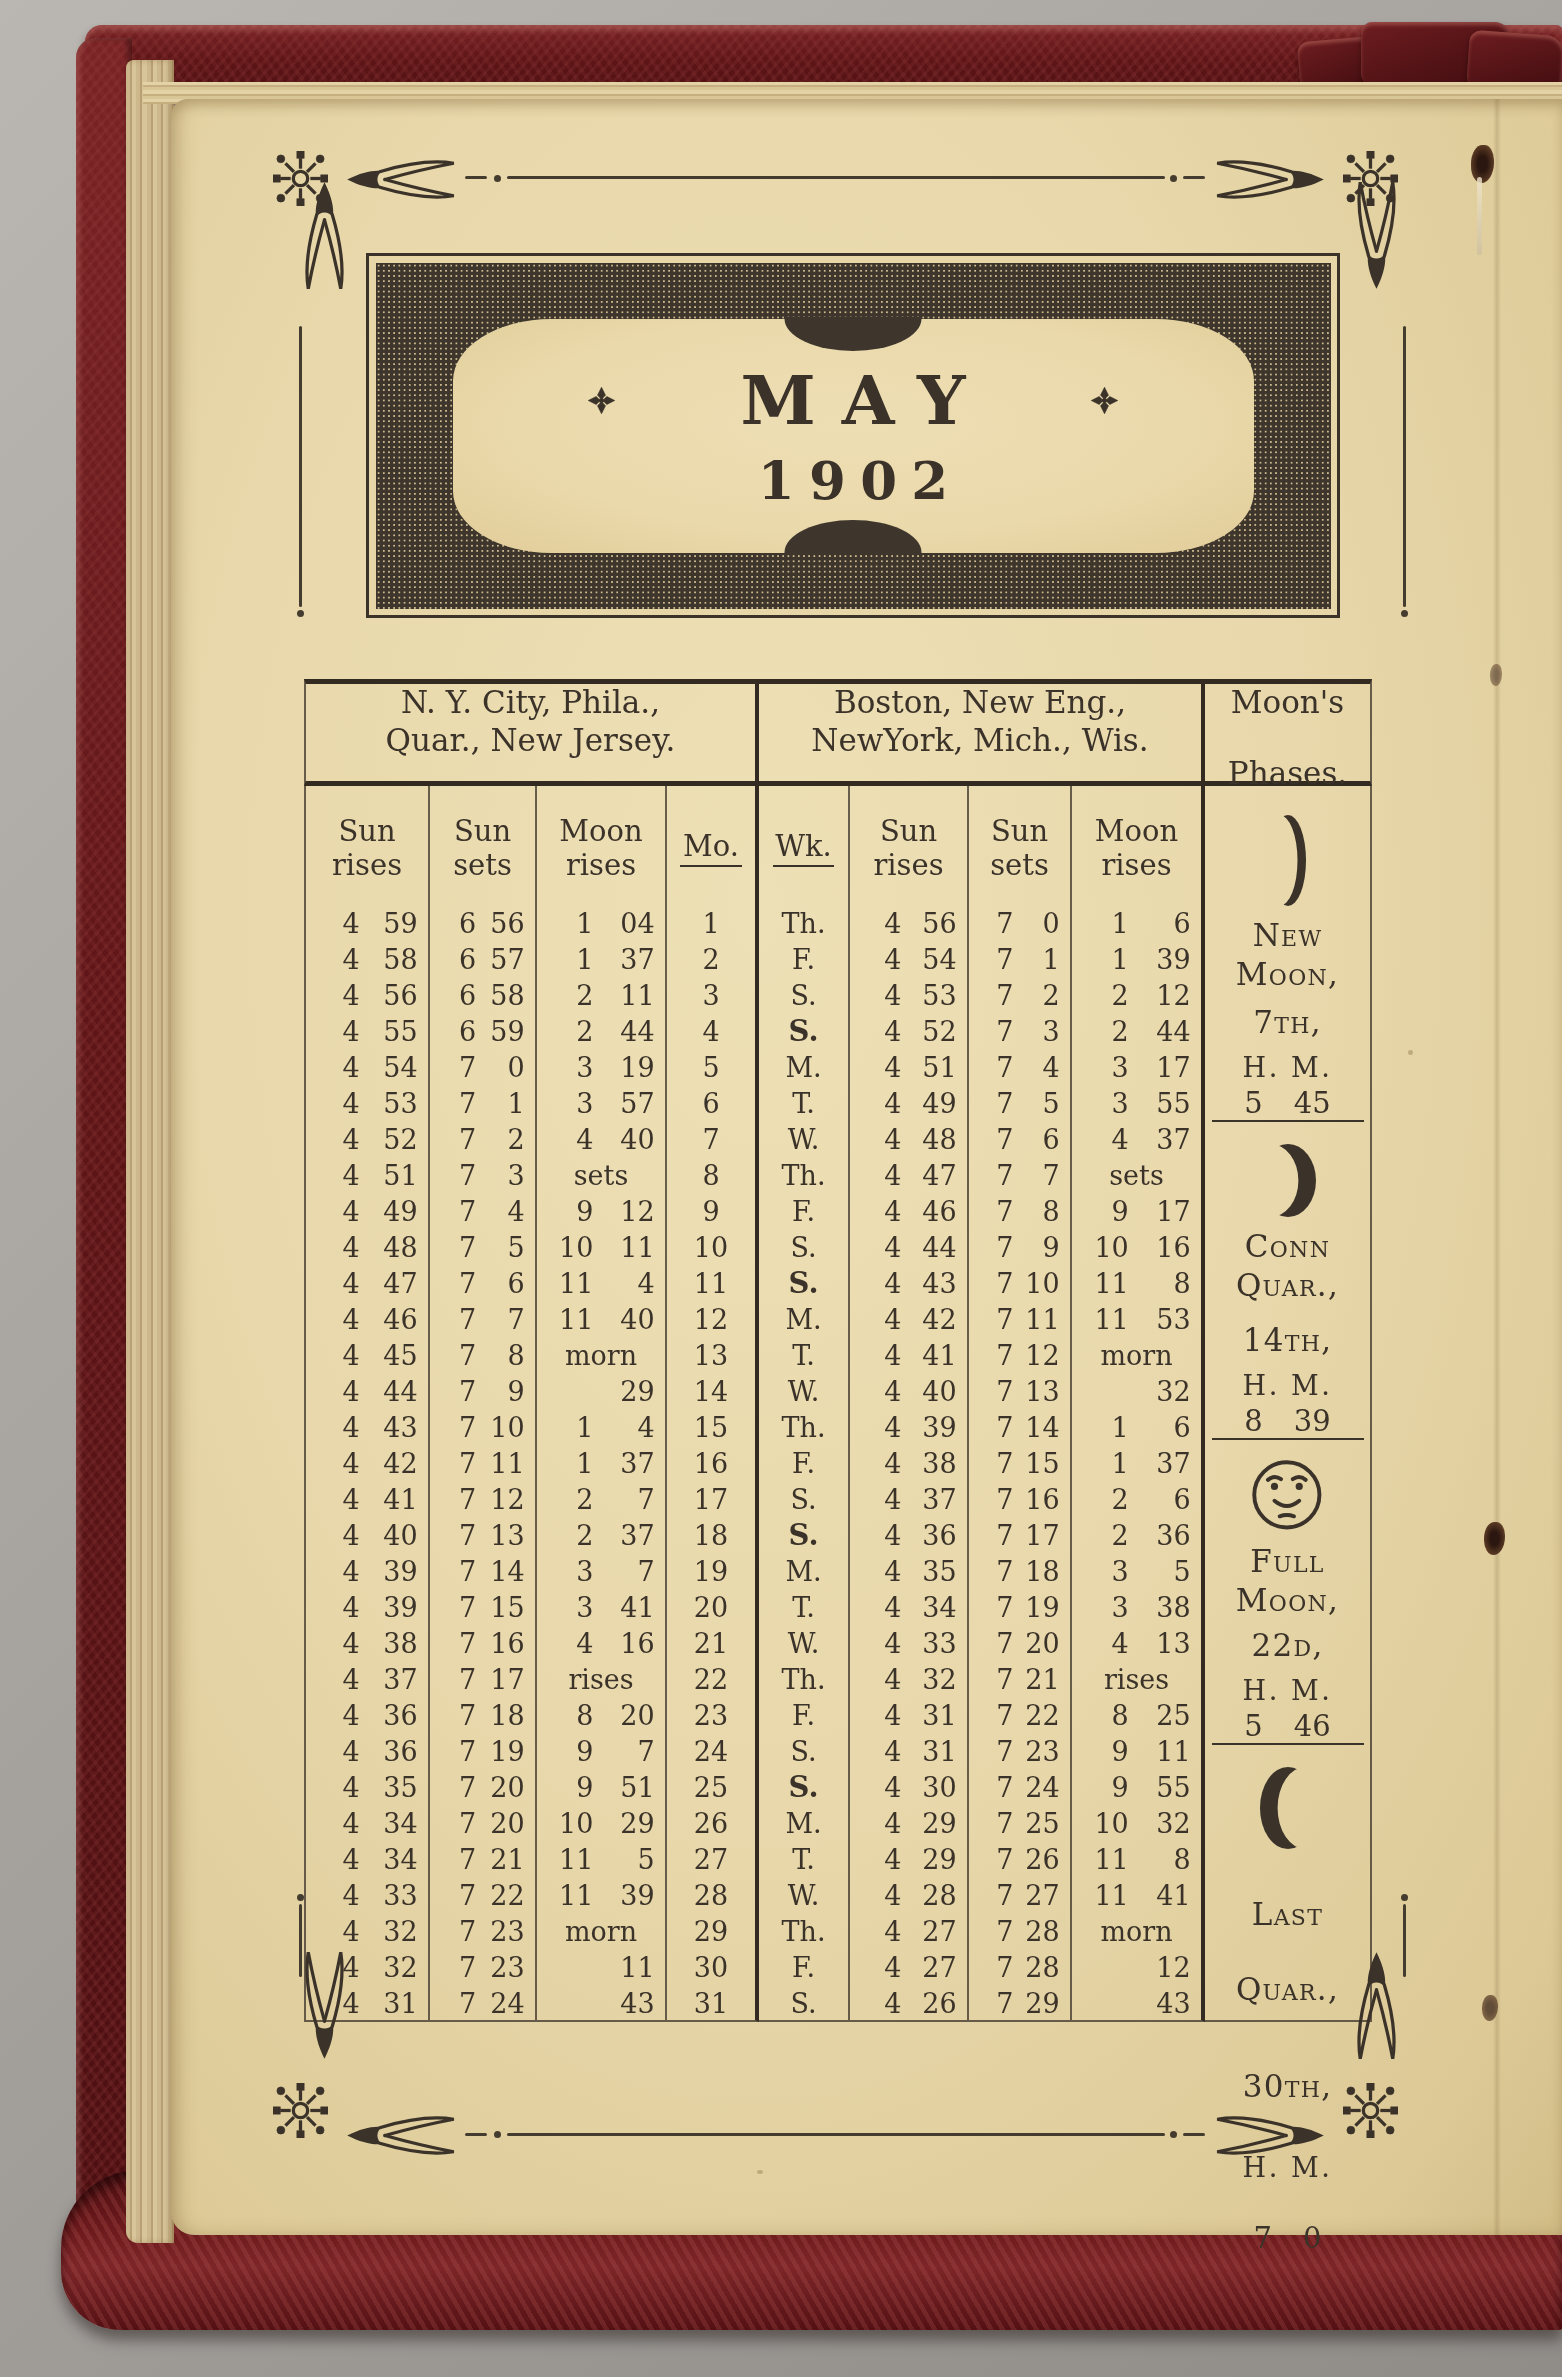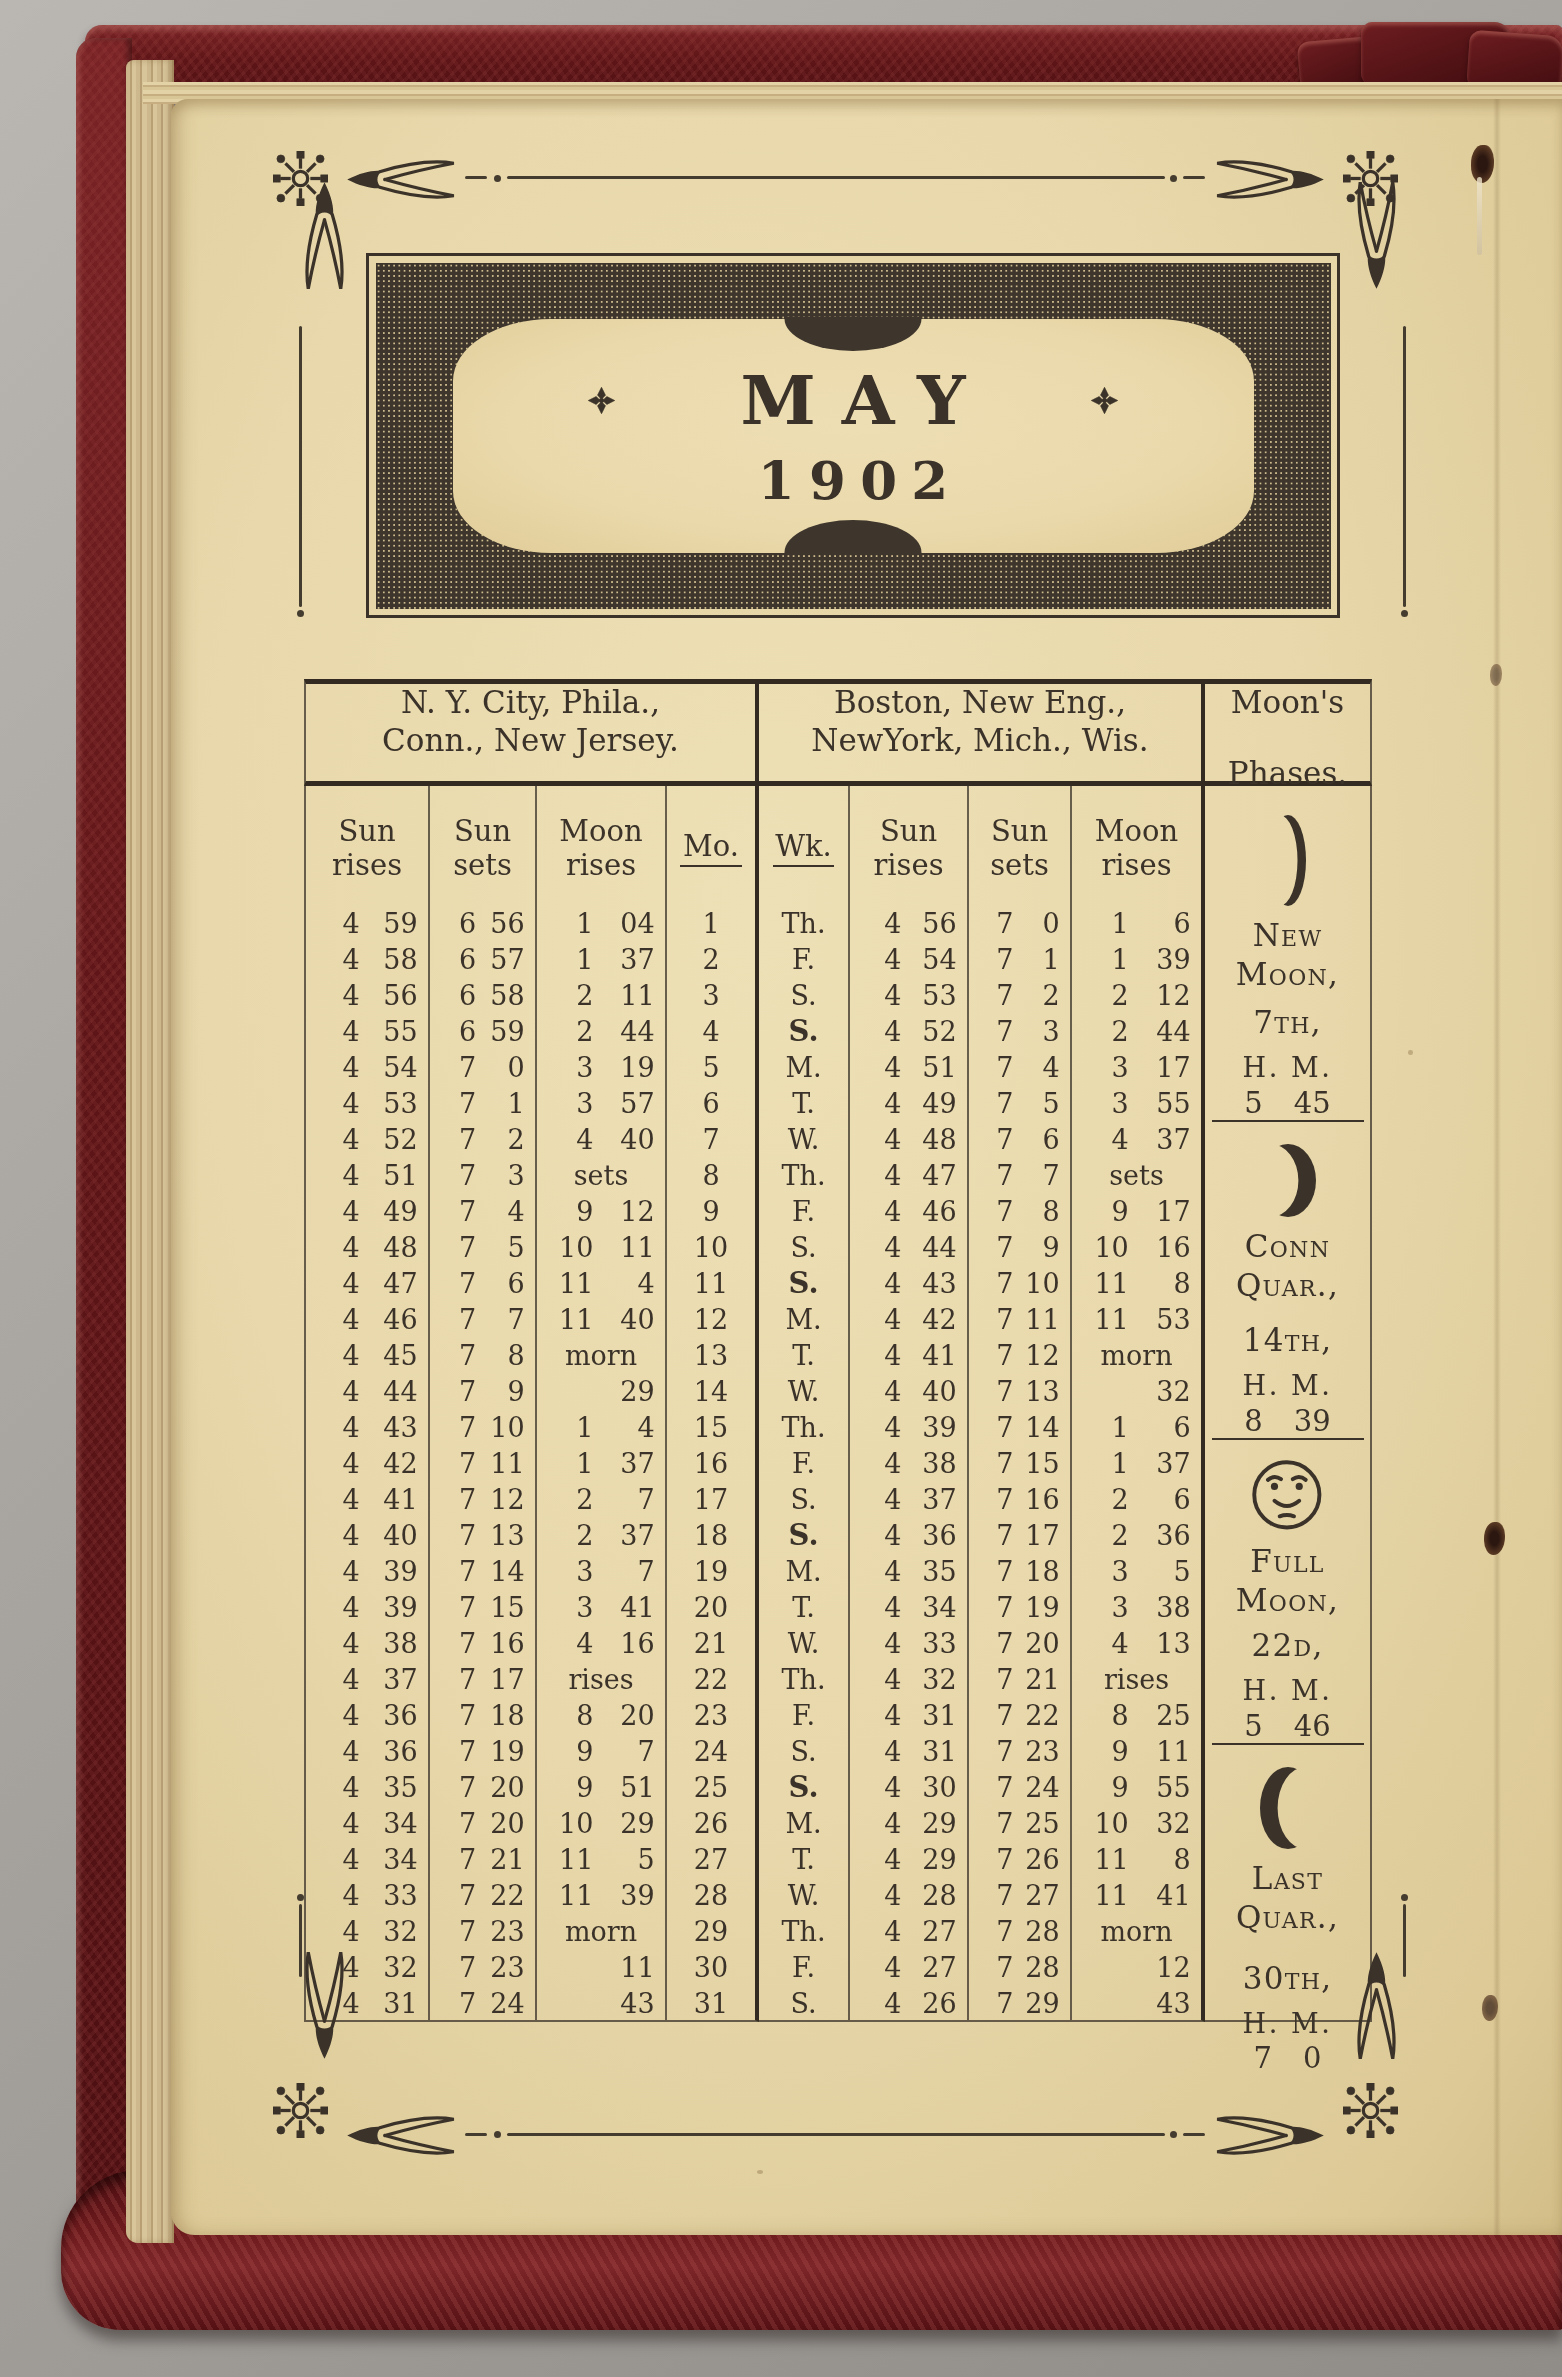--- a/index.html
+++ b/index.html
@@ -83,21 +83,21 @@
   .time .m{flex:1;text-align:right;padding-right:10.4px;}
   .time .word{width:100%;text-align:center;}
   .mo,.wk{text-align:center;}
   .wk.sunday{font-weight:bold;font-size:29px;}
   .last{border-bottom:2px solid rgba(59,51,41,.75);}
   
   .phases{grid-column:9;grid-row:2/span 32;border-right:2px solid rgba(59,51,41,.75);
       border-bottom:2px solid rgba(59,51,41,.75);display:flex;flex-direction:column;padding:0 6.5px;}
   .ph{display:flex;flex-direction:column;align-items:center;text-align:center;}
   .ph+.ph{border-top:2.6px solid #3b3329;}
-  .ph1{height:353px;}.ph2{height:316px;}.ph3{height:319px;}.ph4{flex:1;}
+  .ph1{height:353px;}.ph2{height:316px;}.ph3{height:319px;}.ph4{flex:1;gap:36px;}
   .ph .nm{font-variant:small-caps;font-size:31px;line-height:1.25;letter-spacing:1.3px;}
   .ph .hm{font-size:27px;letter-spacing:2.6px;margin-top:10.4px;}
   .ph .val{font-size:29px;word-spacing:22px;margin-top:2.6px;}
   .cres{border-radius:50%;margin:22px 0 10.4px 0;}
   .cres1{width:36px;height:91px;box-shadow:inset -8.5px 0 0 0 #3b3329;margin-top:29px;}
   .cres2{width:56px;height:82px;box-shadow:inset -17.6px 0 0 0 #3b3329;}
   .cres4{width:56px;height:82px;box-shadow:inset 17.6px 0 0 0 #3b3329;}
   .facewrap{margin:19.5px 0 7.8px 0;}
 </style>
 </head>
@@ -243,21 +243,21 @@
               </svg>
           </div>
           <div class="year">1902</div>
         </div>
       </div>
     </div>
 
     <div class="tbl">
       <div class="region r-ny">
         <span>N. Y. City, Phila.,</span>
-        <span>Conn., New Jersey.</span>
+        <span>Quar., New Jersey.</span>
       </div>
       <div class="region r-bos">
         <span>Boston, New Eng.,</span>
         <span>NewYork, Mich., Wis.</span>
       </div>
       <div class="region r-moon">
         <span>Moon's</span>
         <span>Phases.</span>
       </div>
 

